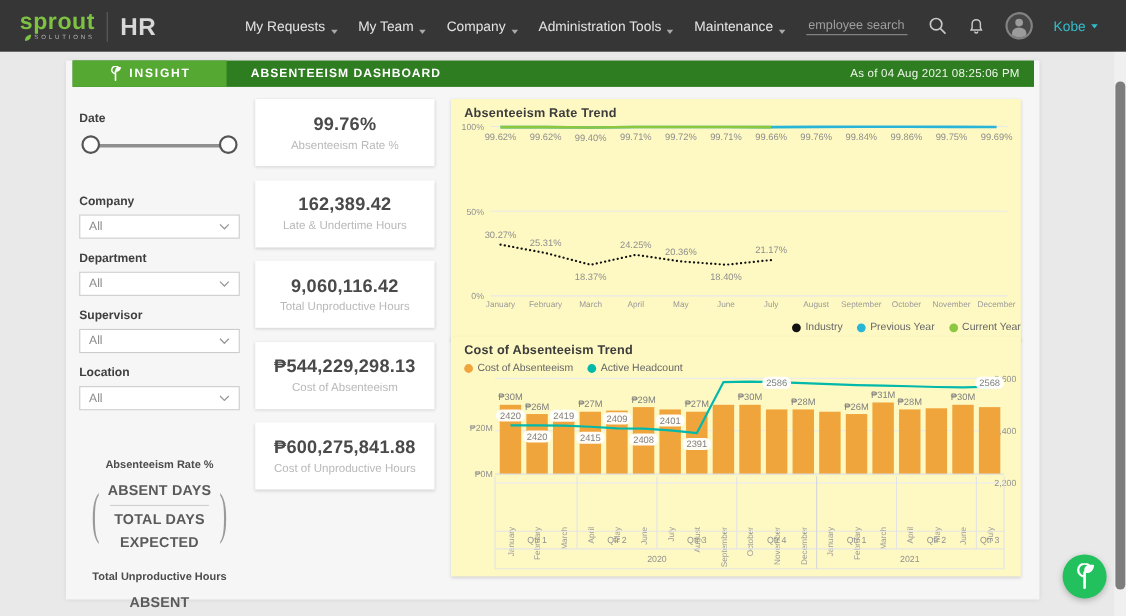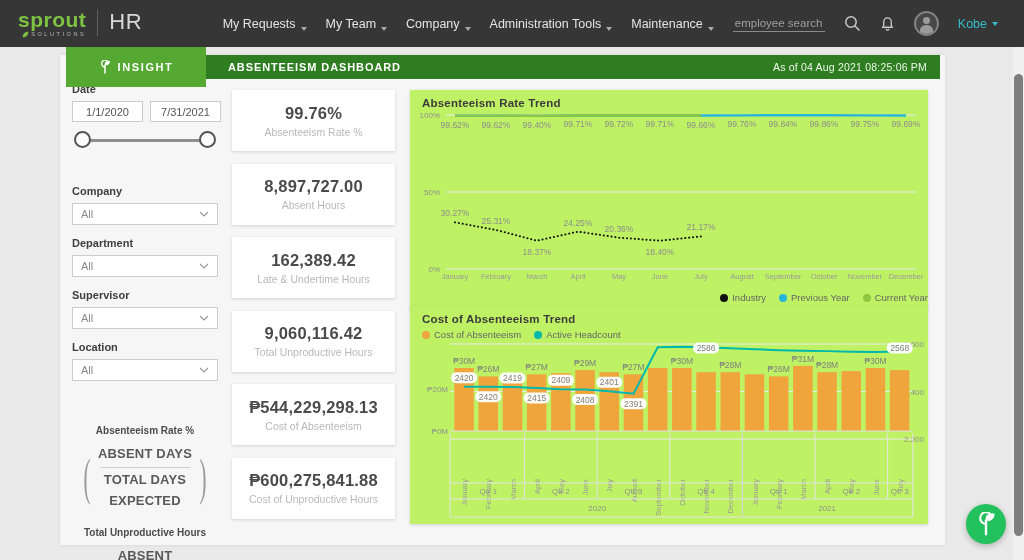--- a/index.html
+++ b/index.html
@@ -1,47 +1,47 @@
 <!DOCTYPE html>
 <html><head>
 <meta charset="utf-8">
 <style>
   *{margin:0;padding:0;box-sizing:border-box}
   html,body{width:1024px;height:560px;overflow:hidden}
   body{position:relative;background:#e9e9e9;font-family:"Liberation Sans",sans-serif;-webkit-font-smoothing:antialiased}
 
   
   .navbar{position:absolute;top:0;left:0;width:1024px;height:47px;background:#363636;display:flex;align-items:center;padding:0 26px 0 18px;z-index:5}
-  .brand{display:flex;align-items:flex-start}
+  .brand{display:flex;align-items:flex-end}
   .brand-stack{display:flex;flex-direction:column;align-items:flex-end;line-height:1}
   .brand-word{color:#7dc242;font-size:21px;font-weight:bold;letter-spacing:.5px}
   .brand-sub{color:#b9b9b9;font-size:5.5px;letter-spacing:2.6px;margin-top:1px;display:flex;align-items:center;gap:2px}
   .brand-divider{width:1px;height:27px;background:#5e5e5e;margin:0 11px}
-  .brand-product{color:#d8d8d8;font-size:22px;font-weight:400;letter-spacing:.5px}
+  .brand-product{color:#d8d8d8;font-size:22px;font-weight:700;letter-spacing:.5px}
   .nav-right{display:flex;align-items:center;gap:19px;margin-left:auto}
   .nav-item{color:#e4e4e4;font-size:12.5px;display:flex;align-items:flex-end;gap:5px;cursor:pointer;white-space:nowrap}
   .caret{width:0;height:0;border-left:3.5px solid transparent;border-right:3.5px solid transparent;border-top:4px solid #a9a9a9}
   .caret.teal{border-top-color:#35bccb}
   .emp-search{background:transparent;border:none;border-bottom:1px solid #8b8b8b;color:#ddd;font-size:11.5px;width:92px;padding:2px 2px;outline:none;font-family:"Liberation Sans",sans-serif}
   .emp-search::placeholder{color:#9f9f9f}
   .nav-icon{display:flex;align-items:center;cursor:pointer}
   .avatar{width:25px;height:25px;border-radius:50%;border:2px solid #828282;background:#474747;position:relative;overflow:hidden;cursor:pointer}
   .avatar::before{content:"";position:absolute;left:7px;top:4px;width:7px;height:7px;border-radius:50%;background:#9b9b9b}
   .avatar::after{content:"";position:absolute;left:4px;top:12px;width:13px;height:10px;border-radius:50% 50% 0 0;background:#9b9b9b}
   .user-name{color:#35bccb;font-size:12.5px;display:flex;align-items:center;gap:5px;cursor:pointer}
 
   
   .main-panel{position:absolute;left:60px;top:55px;width:885px;height:490px;background:#f6f6f6;box-shadow:0 0 4px rgba(0,0,0,.08)}
   .insight-bar{position:absolute;left:66px;top:55px;width:874px;height:24px;background:#2e7d20;display:flex;align-items:center;z-index:4}
-  .insight-tab{width:140px;height:40px;background:#55a832;display:flex;align-items:center;justify-content:center;gap:7px;color:#fff;font-size:11px;font-weight:bold;letter-spacing:1.6px;cursor:pointer}
+  .insight-tab{width:140px;height:24px;background:#55a832;display:flex;align-items:center;justify-content:center;gap:7px;color:#fff;font-size:11px;font-weight:bold;letter-spacing:1.6px;cursor:pointer}
   .dash-title{color:#fff;font-size:11px;font-weight:bold;letter-spacing:.9px;margin-left:22px}
   .as-of{margin-left:auto;color:#eef6ea;font-size:10.5px;padding-right:13px;letter-spacing:.2px}
 
   
-  .sidebar{position:absolute;left:60px;top:75px;width:170px;height:378px;padding:8px 12px 12px 12px}
+  .sidebar{position:absolute;left:60px;top:94px;width:170px;height:378px;padding:8px 12px 12px 12px}
   .f-label{font-size:11px;font-weight:bold;color:#3f3f3f;margin-bottom:6px}
   .date-row{display:flex;gap:7px}
   .date-input{width:71px;height:21px;background:#fff;border:1px solid #ccc;font-size:11px;color:#555;text-align:center;font-family:"Liberation Sans",sans-serif}
   .slider{position:relative;height:20px;margin:9px 2px 0}
   .slider-track{position:absolute;left:8px;right:8px;top:8px;height:3px;background:#8f8f8f;border-radius:2px}
   .slider-handle{position:absolute;top:0;width:17px;height:17px;border-radius:50%;background:#fcfcfc;border:2px solid #555;cursor:pointer}
   .slider-handle.left{left:0}.slider-handle.right{right:0}
   .select-group{margin-top:12px}
   .select-group.first{margin-top:34px}
   .select-box{height:22px;background:#fff;border:1px solid #ccc;display:flex;align-items:center;justify-content:space-between;padding:0 8px;font-size:11px;color:#8a8a8a;cursor:pointer}
@@ -56,21 +56,21 @@
   .frac-txt{font-size:13px;font-weight:bold;color:#5a5a5a;letter-spacing:.2px;line-height:1.6}
   .frac-line{height:1px;background:#cfcfcf;margin:2px 4px}
 
   
   .kpi-col{position:absolute;left:232px;top:90px;width:163px;display:flex;flex-direction:column;gap:12.5px}
   .kpi-card{height:61px;background:#fff;box-shadow:0 1px 3px rgba(0,0,0,.15);display:flex;flex-direction:column;align-items:center;justify-content:center;gap:3px}
   .kpi-value{font-size:16.5px;font-weight:bold;color:#4a4a4a;letter-spacing:.2px}
   .kpi-label{font-size:10.5px;color:#b9b9b9}
 
   
-  .chart-panel{position:absolute;left:410px;width:518px;background:#bef264;box-shadow:0 1px 3px rgba(0,0,0,.15)}
+  .chart-panel{position:absolute;left:410px;width:518px;background:#fef9c3;box-shadow:0 1px 3px rgba(0,0,0,.15)}
   #rate-panel{top:90px;height:220px}
   #cost-panel{top:306px;height:218px}
   .chart-title{font-size:11.5px;font-weight:bold;color:#3c3c3c;padding:7px 0 0 12px;letter-spacing:.2px}
   .legend{display:flex;gap:13px;align-items:center;font-size:9.5px;color:#666}
   .legend-item{display:flex;align-items:center}
   .legend-dot{width:8px;height:8px;border-radius:50%;display:inline-block;margin-right:4px}
   #rate-legend{position:absolute;bottom:7px;left:0;right:0;justify-content:flex-end}
   #cost-legend{padding:4px 0 0 12px}
   #rate-svg{position:absolute;left:0;top:22px}
   #cost-svg{position:absolute;left:0;top:33px}
@@ -157,24 +157,20 @@
       <path d="M6 7 a3.4 3.4 0 1 1 3.4 -3.4" stroke="#fff" stroke-width="1.3" fill="none"></path>
     </svg>
     <span>INSIGHT</span>
   </div>
   <span class="dash-title">ABSENTEEISM DASHBOARD</span>
   <span class="as-of">As of 04 Aug 2021 08:25:06 PM</span>
 </div>
 
 <div class="sidebar">
   <div class="f-label">Date</div>
-  <div class="date-row">
-    <input class="date-input" value="1/1/2020" style="">
-    <input class="date-input" value="7/31/2021" style="">
-  </div>
   <div class="slider">
     <div class="slider-track"></div>
     <div class="slider-handle left"></div>
     <div class="slider-handle right"></div>
   </div>
 
   <div class="select-group first">
     <div class="f-label">Company</div>
     <div class="select-box">
       <span>All</span>
@@ -226,24 +222,20 @@
       <div class="frac-txt">+ LATE &amp; UNDERTIME HOURS</div>
     </div>
   </div>
 
 </div>
 
 <div class="kpi-col" id="kpi-col">
     <div class="kpi-card">
       <div class="kpi-value">99.76%</div>
       <div class="kpi-label">Absenteeism Rate %</div>
-    </div>
-    <div class="kpi-card">
-      <div class="kpi-value">8,897,727.00</div>
-      <div class="kpi-label">Absent Hours</div>
     </div>
     <div class="kpi-card">
       <div class="kpi-value">162,389.42</div>
       <div class="kpi-label">Late &amp; Undertime Hours</div>
     </div>
     <div class="kpi-card">
       <div class="kpi-value">9,060,116.42</div>
       <div class="kpi-label">Total Unproductive Hours</div>
     </div>
     <div class="kpi-card">

